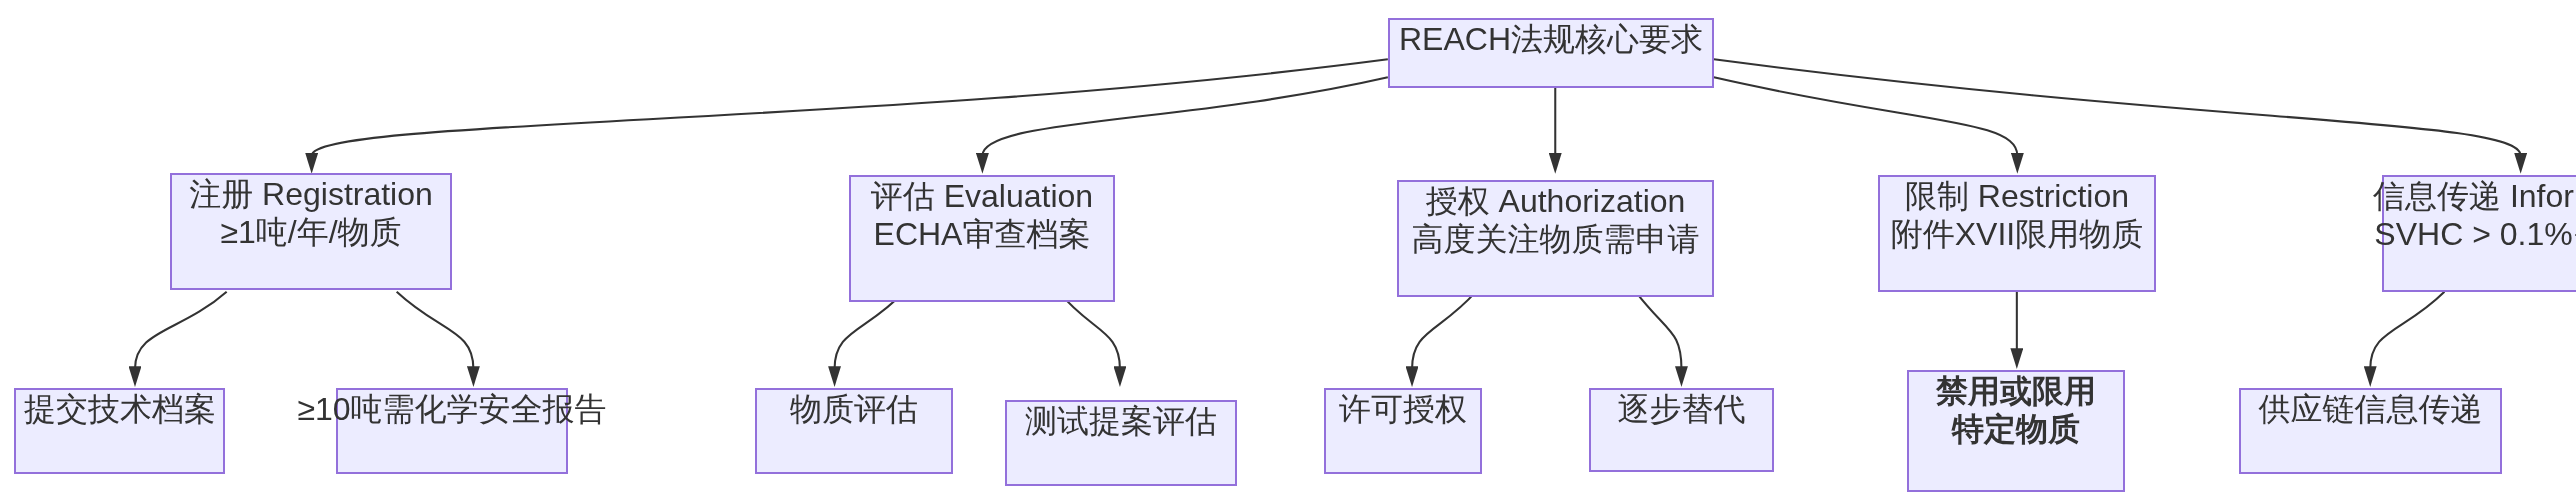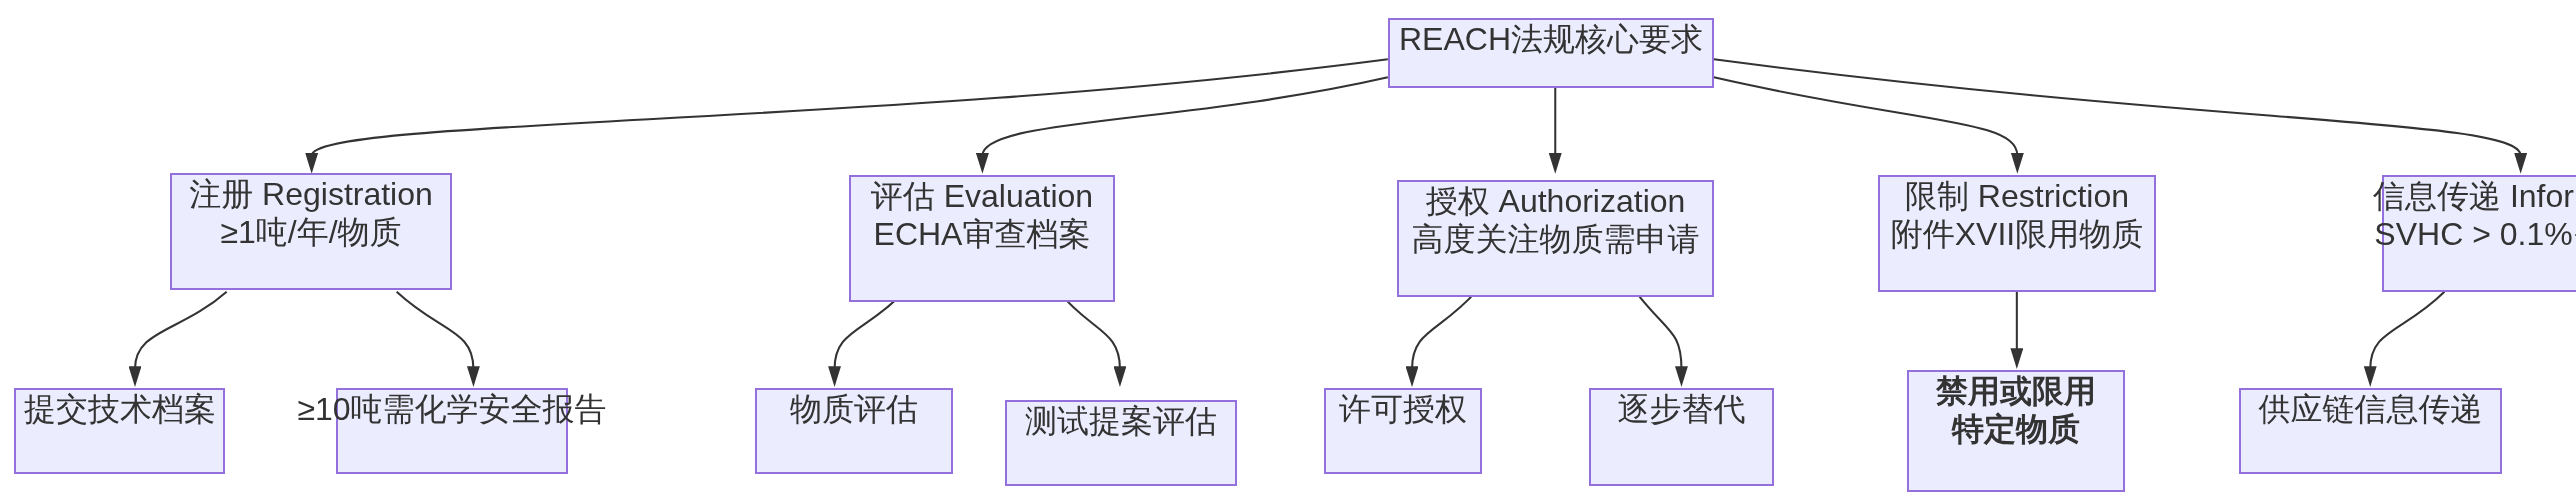--- a/index.html
+++ b/index.html
@@ -107,21 +107,21 @@
   </div>
 
   <div class="node" style="left:1005px;top:400px;width:232px;height:86px;">
     <span class="line">测试提案评估</span>
   </div>
 
   <div class="node" style="left:1324px;top:388px;width:158px;height:86px;">
     <span class="line">许可授权</span>
   </div>
 
-  <div class="node" style="left:1589px;top:388px;width:185px;height:98px;">
+  <div class="node" style="left:1589px;top:388px;width:185px;height:84px;">
     <span class="line">逐步替代</span>
   </div>
 
   <div class="node" style="left:1907px;top:370px;width:218px;height:122px;font-weight:bold;">
     <span class="line">禁用或限用</span>
     <span class="line">特定物质</span>
   </div>
 
   <div class="node" style="left:2239px;top:388px;width:263px;height:86px;">
     <span class="line">供应链信息传递</span>

